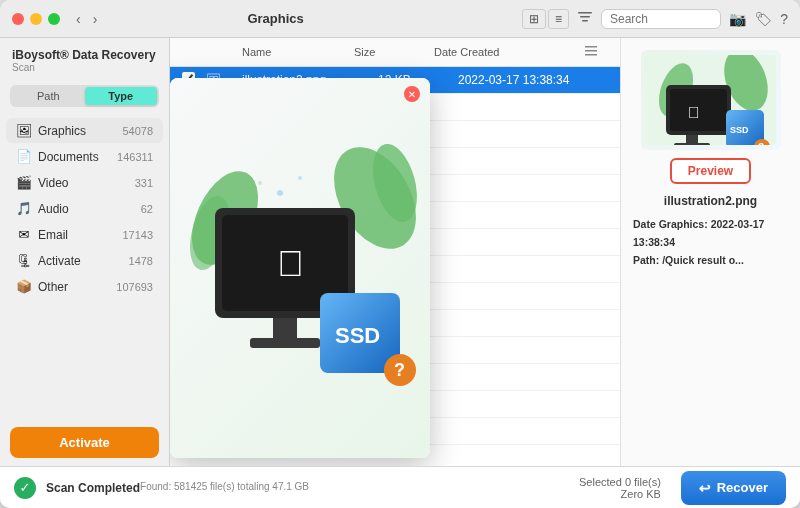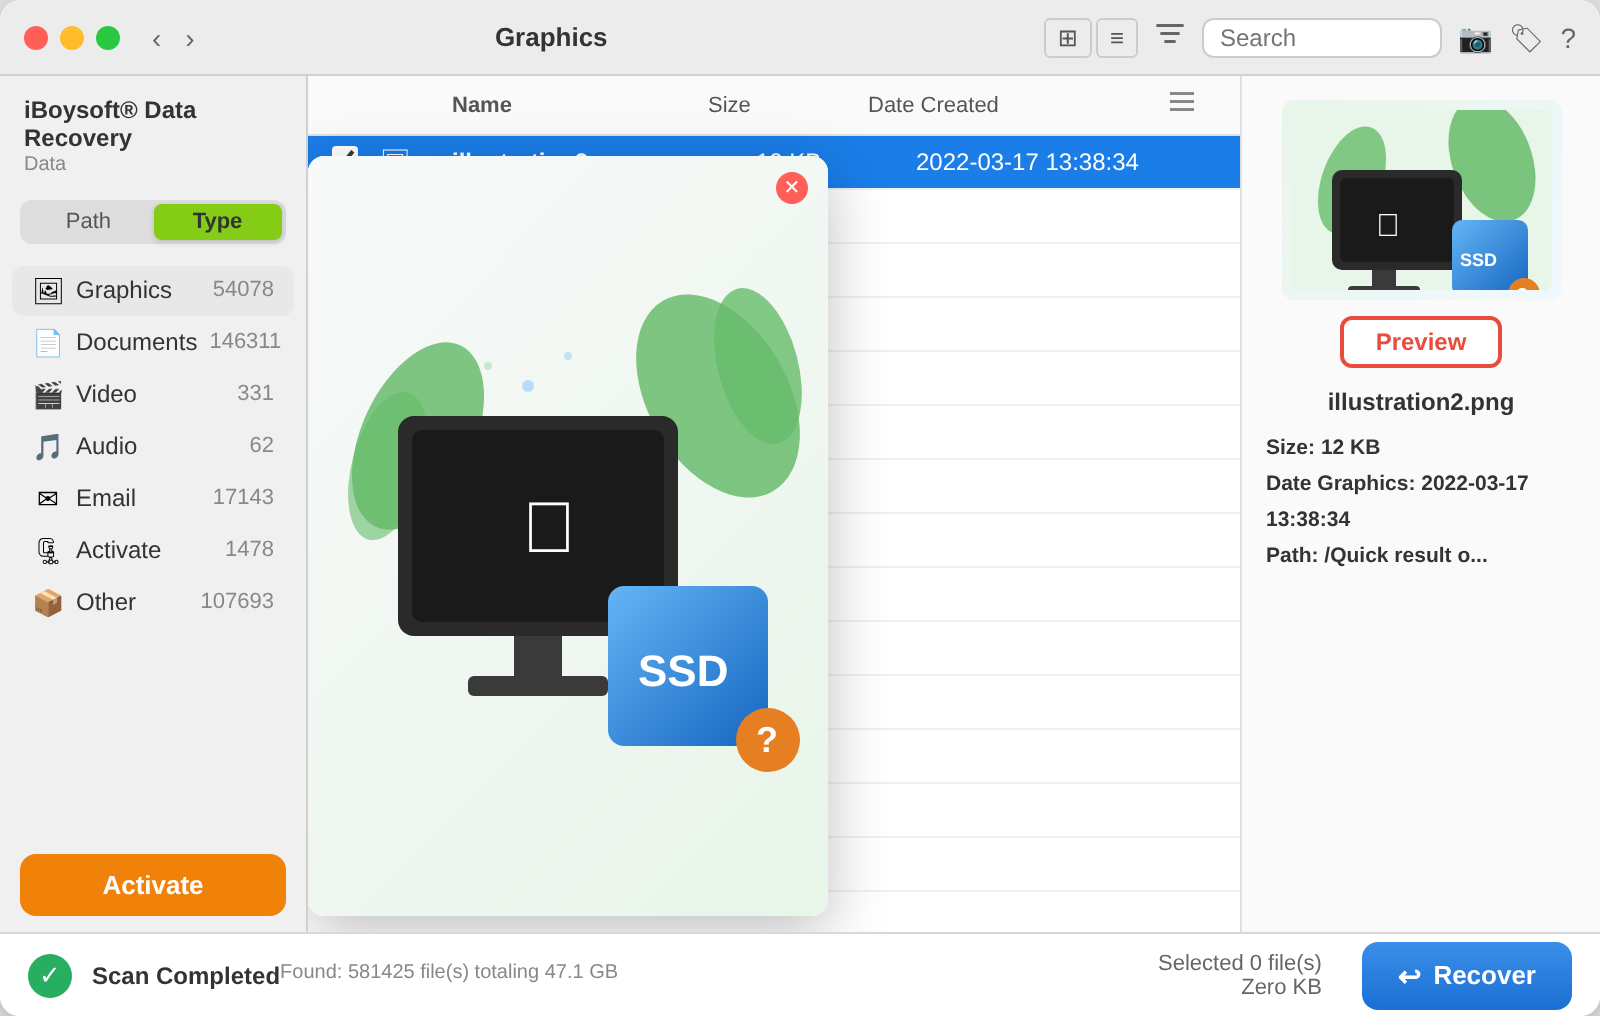--- a/index.html
+++ b/index.html
@@ -100,21 +100,21 @@
       color: #999;
       width: 120px;
     }
     .main-content {
       display: flex;
       flex: 1;
       overflow: hidden;
     }
     
     .sidebar {
-      width: 154px;
+      width: 170px;
       background: #f0f0f0;
       border-right: 1px solid #d0d0d0;
       display: flex;
       flex-direction: column;
       flex-shrink: 0;
     }
     .sidebar-header {
       padding: 10px 12px 6px;
     }
     .app-title {
@@ -137,21 +137,21 @@
     .sidebar-tab {
       flex: 1;
       text-align: center;
       font-size: 11px;
       padding: 3px 0;
       border-radius: 4px;
       cursor: pointer;
       color: #555;
     }
     .sidebar-tab.active {
-      background: #84cc16;
+      background: #5eead4;
       font-weight: 600;
       color: #333;
       box-shadow: 0 1px 3px rgba(0,0,0,0.15);
     }
     .sidebar-items {
       flex: 1;
       overflow-y: auto;
       padding: 4px 0;
     }
     .sidebar-item {
@@ -203,21 +203,21 @@
       display: flex;
       padding: 6px 12px;
       border-bottom: 1px solid #e0e0e0;
       background: #fafafa;
       font-size: 11px;
       color: #888;
       align-items: center;
     }
     .col-check { width: 24px; }
     .col-icon { width: 20px; }
-    .col-name { flex: 1; font-weight: 700; color: #555; padding-left: 16px; }
+    .col-name { flex: 1; font-weight: 400; color: #555; padding-left: 16px; }
     .col-size { width: 80px; font-weight: 500; color: #555; }
     .col-date { width: 150px; font-weight: 500; color: #555; }
     .col-action { width: 24px; }
     .file-list {
       flex: 1;
       overflow-y: auto;
     }
     .file-row {
       display: flex;
       align-items: center;
@@ -420,21 +420,21 @@
       <span style="font-size:14px;color:#666;">🏷</span>
       <span style="font-size:14px;color:#666;">?</span>
     </div>
   </div>
 
   <div class="main-content">
 
     <div class="sidebar">
       <div class="sidebar-header">
         <div class="app-title">iBoysoft® Data Recovery</div>
-        <div class="app-trial">Data</div>
+        <div class="app-trial">Scan</div>
       </div>
       <div class="sidebar-tabs">
         <div class="sidebar-tab">Path</div>
         <div class="sidebar-tab active">Type</div>
       </div>
       <div class="sidebar-items">
         <div class="sidebar-item active">
           <span class="sidebar-item-icon">🖼</span>
           <span class="sidebar-item-label">Graphics</span>
           <span class="sidebar-item-count">54078</span>
@@ -653,24 +653,20 @@
           <text x="84" y="78" font-size="9" font-weight="900" fill="white" font-family="Arial">SSD</text>
           <circle cx="116" cy="92" r="8" fill="#e67e22"></circle>
           <text x="112" y="96" font-size="10" font-weight="900" fill="white" font-family="Arial">?</text>
         </svg>
       </div>
 
       <button class="preview-btn">Preview</button>
       <div class="preview-filename">illustration2.png</div>
       <div class="preview-meta">
         <div>
-          <span>Size:</span>
-          <span>12 KB</span>
-        </div>
-        <div>
           <span>Date Graphics:</span>
           <span>2022-03-17 13:38:34</span>
         </div>
         <div>
           <span>Path:</span>
           <span>/Quick result o...</span>
         </div>
       </div>
     </div>
   </div>

